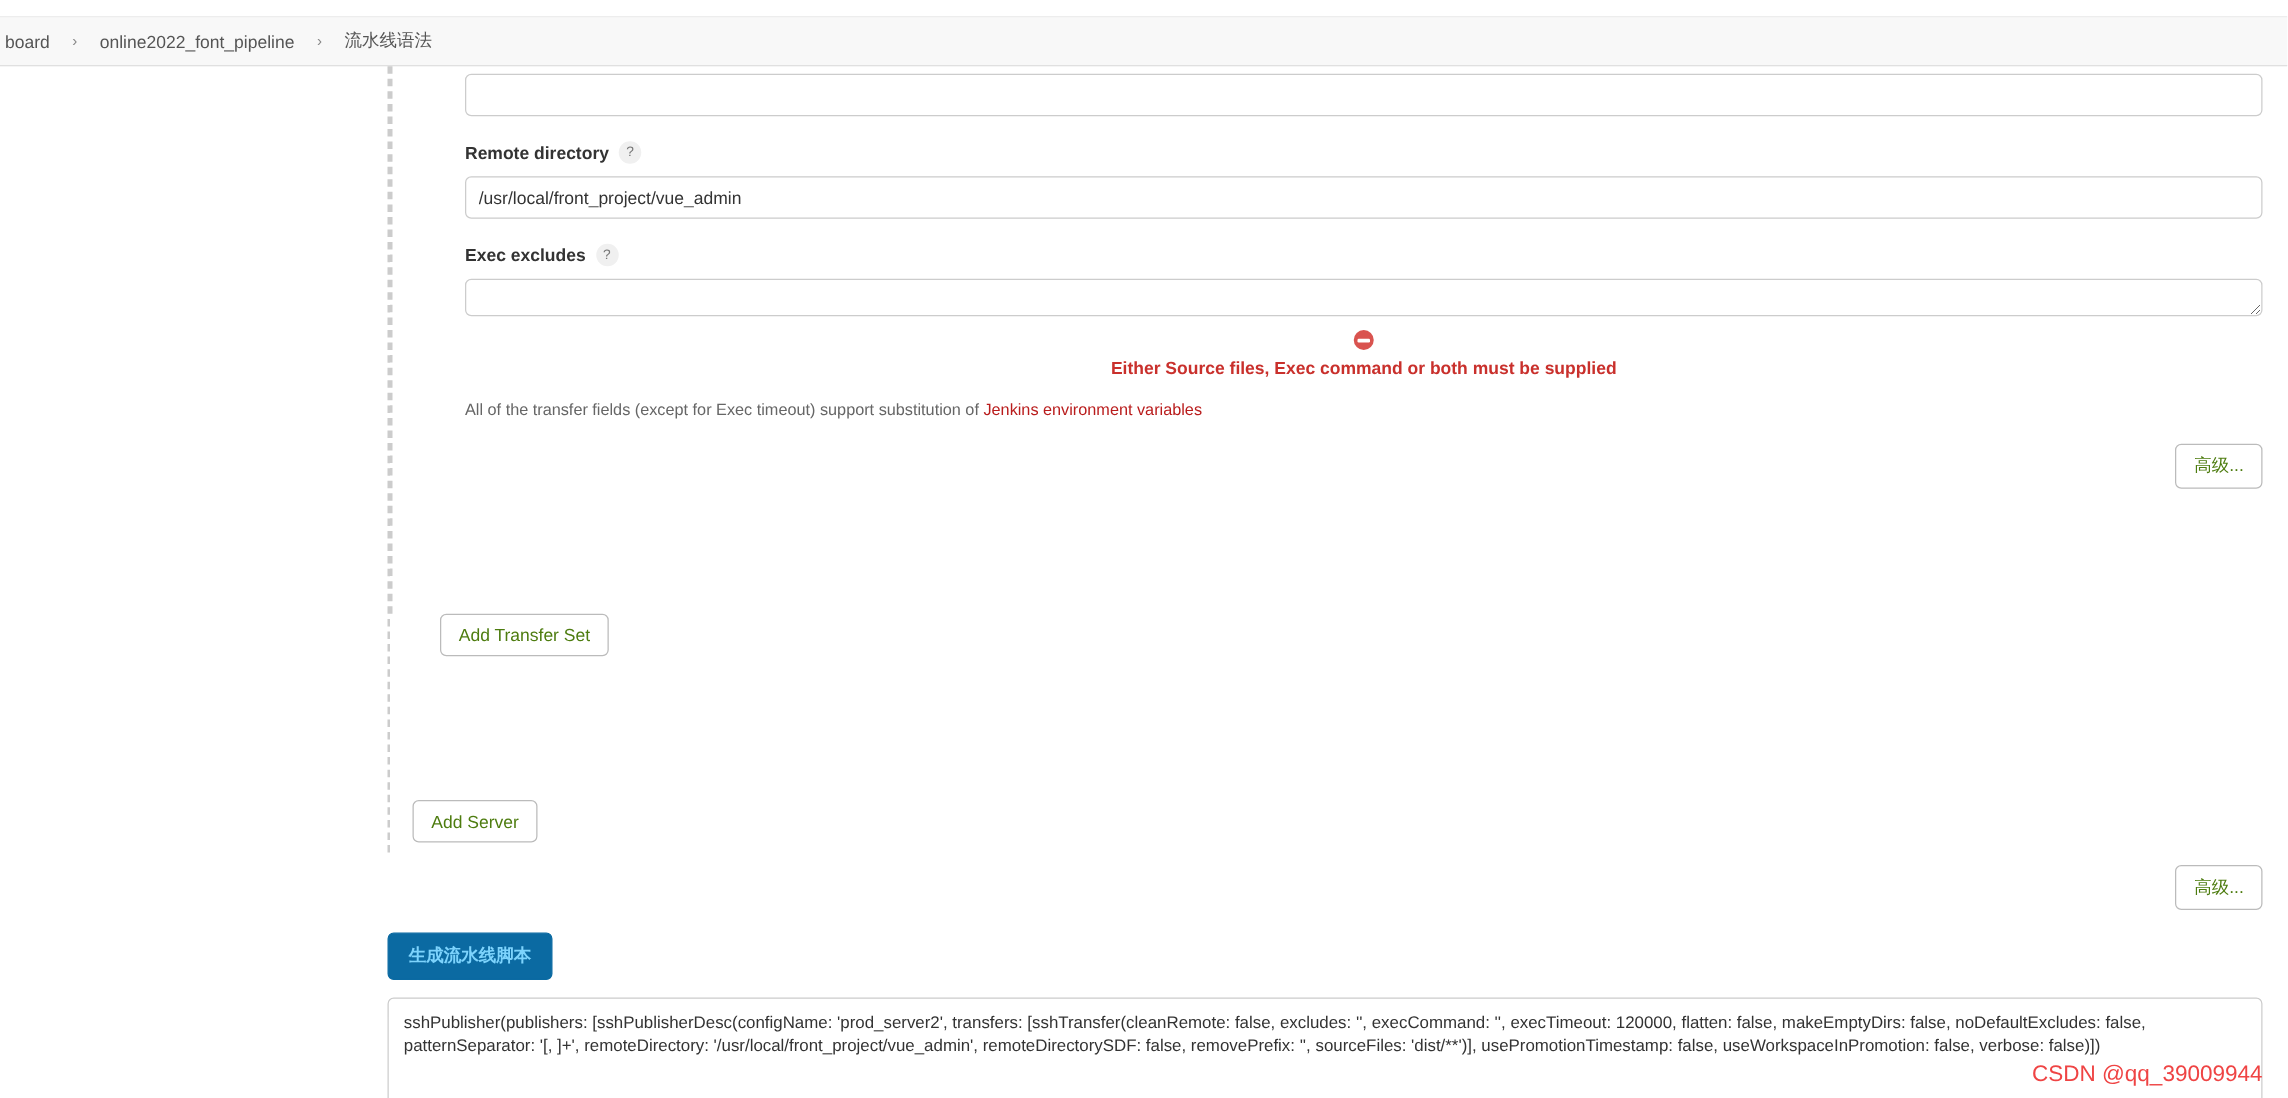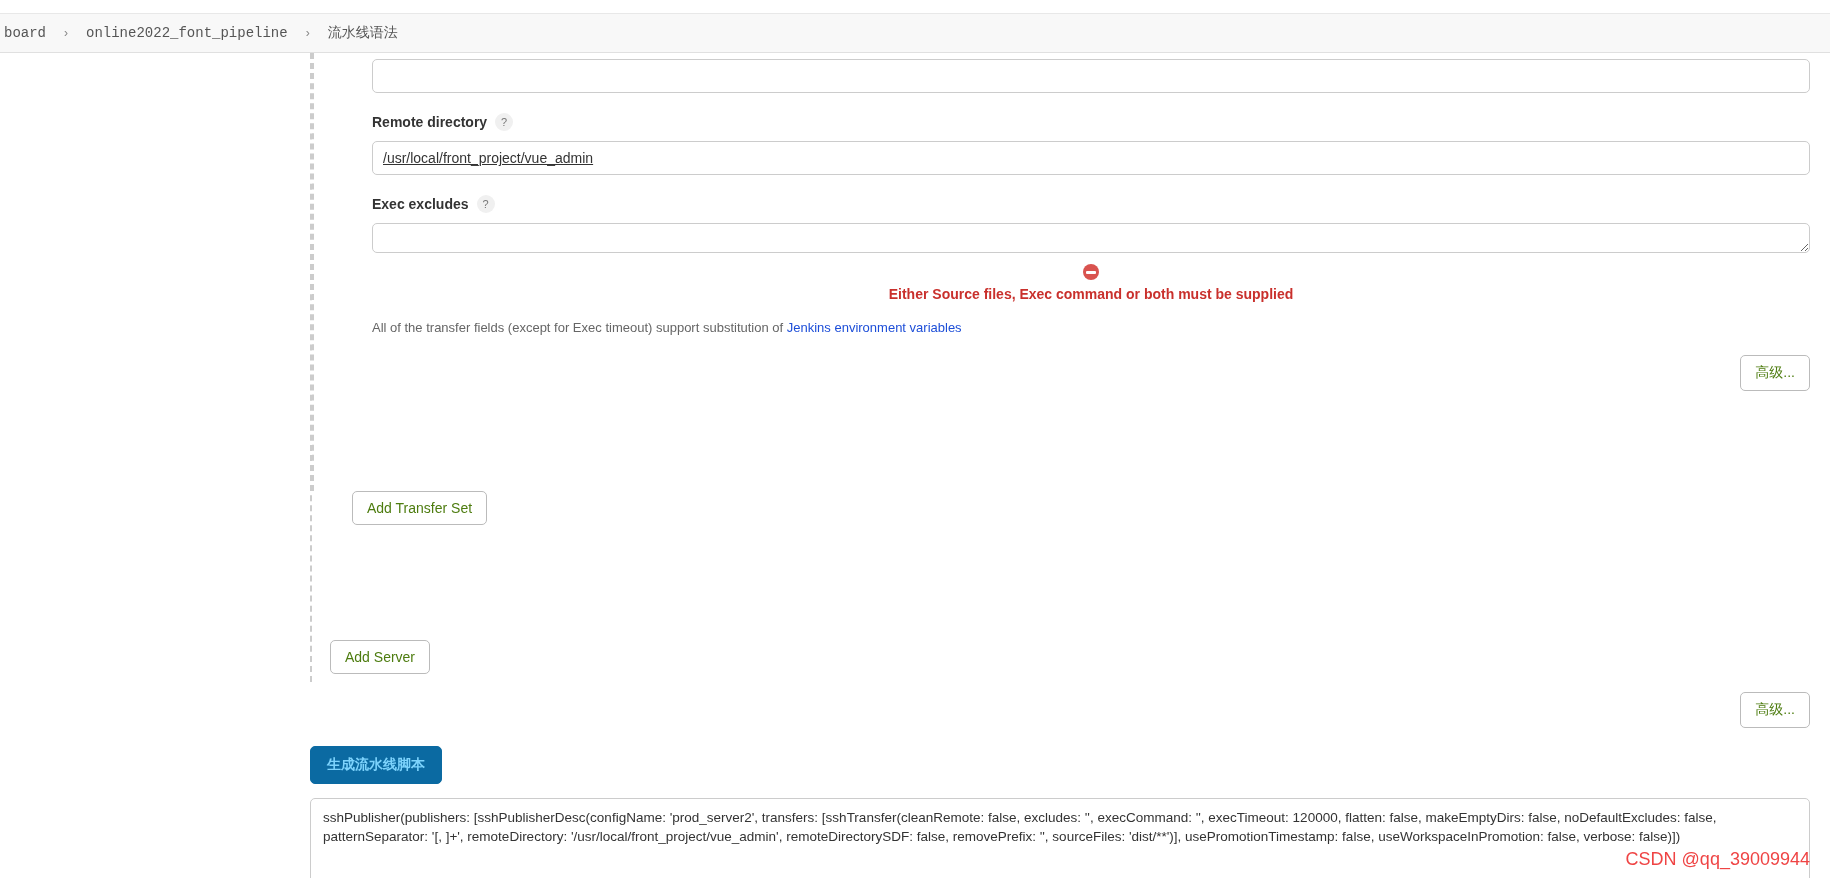--- a/index.html
+++ b/index.html
@@ -23,21 +23,20 @@
       border-bottom: 1px solid #e0e0e0;
       padding: 10px 0 10px 0;
       display: flex;
       align-items: center;
       font-size: 14px;
       color: #555;
     }
     .breadcrumb-item {
       cursor: pointer;
       padding: 0 4px;
-      font-family: Liberation Mono, monospace;
     }
     .breadcrumb-sep {
       margin: 0 14px;
       color: #888;
       font-size: 12px;
     }
     .main {
       display: flex;
     }
     .left-margin { width: 310px; flex-shrink: 0; }
@@ -80,21 +79,20 @@
       cursor: pointer;
     }
     .text-input {
       width: 100%;
       height: 34px;
       padding: 6px 10px;
       border: 1px solid #ccc;
       border-radius: 5px;
       font-size: 14px;
       color: #333;
-      text-decoration: underline;
     }
     .textarea-input {
       width: 100%;
       min-height: 30px;
       padding: 6px 10px;
       border: 1px solid #ccc;
       border-radius: 5px;
       font-size: 14px;
       color: #333;
       resize: both;
@@ -125,21 +123,21 @@
       height: 3px;
       background: #fff;
       border-radius: 1px;
     }
     .hint-text {
       color: #666;
       font-size: 13px;
       margin-top: 18px;
     }
     .hint-text a {
-      color: #1d4ed8;
+      color: #b91c1c;
       text-decoration: none;
       cursor: pointer;
     }
     .btn {
       display: inline-block;
       padding: 8px 14px;
       border: 1px solid #bbb;
       border-radius: 5px;
       background: #fff;
       color: #4d7c0f;

